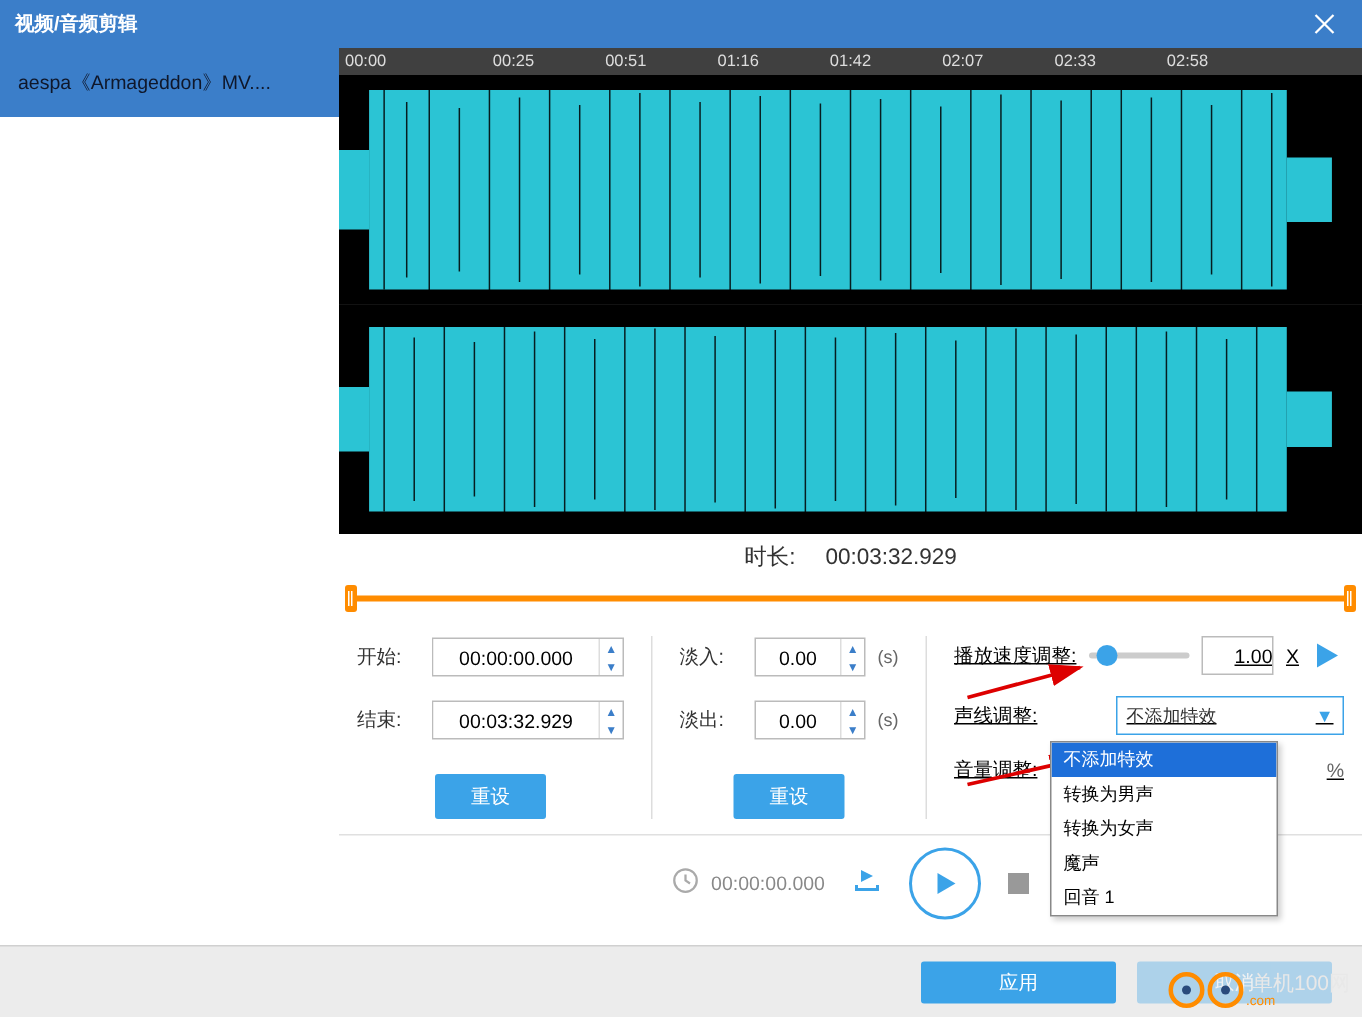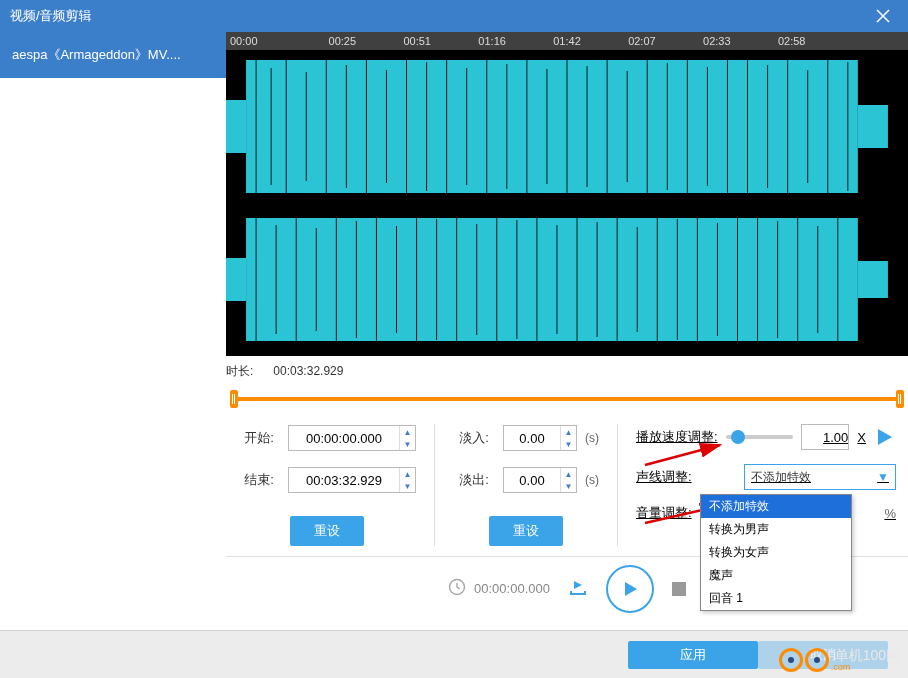--- a/index.html
+++ b/index.html
@@ -1,53 +1,53 @@
 <!DOCTYPE html>
 <html><head>
 <meta charset="utf-8">
 <style>
 * { margin: 0; padding: 0; box-sizing: border-box; font-family: "Microsoft YaHei", Arial, sans-serif; }
 body { width: 908px; height: 678px; background: #fff; overflow: hidden; position: relative; }
 
 .titlebar { height: 32px; background: #3b7ec9; color: #fff; display: flex; align-items: center; padding: 0 10px; justify-content: space-between; }
-.titlebar .title { font-size: 13px; }
+.titlebar .title { font-size: 13px; font-weight: bold; }
 .titlebar .close { width: 30px; height: 30px; display: flex; align-items: center; justify-content: center; cursor: pointer; }
 .titlebar .close svg { width: 14px; height: 14px; }
 
 .body { display: flex; height: 598px; }
 .sidebar { width: 226px; background: #fff; }
-.sidebar .item { background: #3b7ec9; color: #ffffff; padding: 14px 12px; font-size: 13px; white-space: nowrap; overflow: hidden; text-overflow: ellipsis; cursor: pointer; }
+.sidebar .item { background: #3b7ec9; color: #0f172a; padding: 14px 12px; font-size: 13px; white-space: nowrap; overflow: hidden; text-overflow: ellipsis; cursor: pointer; }
 
 .main { flex: 1; display: flex; flex-direction: column; }
 
 .ruler { height: 18px; background: #404040; display: flex; align-items: center; justify-content: flex-start; padding: 0 4px; color: #ddd; font-size: 11px; position: relative; }
 .ruler span { flex: 1; text-align: center; }
 .ruler span:first-child { text-align: left; }
 .ruler span:last-child { text-align: right; margin-top: 48px; }
 
 .waveform { height: 306px; background: #000; position: relative; overflow: hidden; }
 .wave-channel { height: 50%; position: relative; }
 .wave-svg { width: 100%; height: 100%; display: block; }
 .wave-divider { position: absolute; top: 50%; left: 0; right: 0; height: 1px; background: #333; }
 
-.duration-row { height: 30px; display: flex; align-items: center; justify-content: flex-start; gap: 20px; font-size: 12px; color: #333; background: #fff; }
+.duration-row { height: 30px; display: flex; align-items: center; justify-content: center; gap: 20px; font-size: 15px; color: #333; background: #fff; }
 .duration-row .lbl { }
 .duration-row .val { }
 
 .range-bar { height: 18px; position: relative; margin: 4px 4px 0 4px; }
 .range-track { position: absolute; top: 7px; left: 0; right: 0; height: 4px; background: #ff8c00; }
 .range-handle { position: absolute; top: 0; width: 8px; height: 18px; background: #ff8c00; border-radius: 2px; cursor: ew-resize; }
 .range-handle.left { left: 0; }
 .range-handle.right { right: 0; }
 .range-handle .grip { position: absolute; top: 4px; left: 2px; width: 1px; height: 10px; background: #fff; box-shadow: 2px 0 0 #fff; }
 
 .controls { padding: 16px 12px 10px 12px; display: flex; gap: 12px; }
 .col { display: flex; flex-direction: column; gap: 14px; }
 .row { display: flex; align-items: center; gap: 8px; font-size: 13px; color: #333; height: 28px; }
-.lbl2 { width: 42px; text-align: center; }
+.lbl2 { width: 42px; text-align: left; }
 .spinner { border: 1px solid #bbb; height: 26px; display: flex; align-items: center; background: #fff; }
 .spinner input { border: none; outline: none; text-align: center; font-size: 13px; height: 24px; }
 .spinner .arrows { width: 16px; height: 24px; display: flex; flex-direction: column; border-left: 1px solid #ddd; }
 .spinner .arrows div { flex: 1; display: flex; align-items: center; justify-content: center; cursor: pointer; color: #3b7ec9; font-size: 8px; }
 .unit { font-size: 12px; color: #666; }
 
 .sep { width: 1px; background: #ddd; margin: 0 6px; align-self: stretch; }
 
 .btn-reset { background: #3ba3e8; color: #fff; border: none; padding: 6px 24px; font-size: 13px; border-radius: 2px; cursor: pointer; margin-top: 8px; align-self: center; }
 
@@ -72,21 +72,21 @@
 .pct { color: #666; font-size: 13px; margin-left: auto; }
 
 .playback-bar { height: 64px; border-top: 1px solid #e0e0e0; display: flex; align-items: center; justify-content: center; gap: 18px; background: #fff; }
 .clock { display: flex; align-items: center; gap: 8px; color: #888; font-size: 13px; }
 .clock-icon svg { width: 18px; height: 18px; }
 .export-icon svg { width: 20px; height: 20px; }
 .play-big { width: 48px; height: 48px; border: 2px solid #3ba3e8; border-radius: 50%; display: flex; align-items: center; justify-content: center; cursor: pointer; }
 .play-big svg { width: 18px; height: 18px; }
 .stop-btn { width: 14px; height: 14px; background: #999; cursor: pointer; }
 
-.footer { height: 48px; background: #ececec; border-top: 1px solid #d0d0d0; display: flex; align-items: center; justify-content: flex-end; padding: 0 20px; position: relative; }
+.footer { height: 48px; background: #ececec; border-top: 1px solid #d0d0d0; display: flex; align-items: center; justify-content: flex-end; gap: 14px; padding: 0 20px; position: relative; }
 .footer-btn { background: #3ba3e8; color: #fff; border: none; width: 130px; height: 28px; font-size: 13px; border-radius: 2px; cursor: pointer; }
 
 .arrow-annot { position: absolute; pointer-events: none; z-index: 90; }
 .arrow-annot svg { overflow: visible; }
 
 .watermark { position: absolute; bottom: 6px; right: 8px; z-index: 200; display: flex; align-items: center; gap: 2px; }
 .watermark .c1, .watermark .c2 { width: 24px; height: 24px; border: 3px solid #ff8c00; border-radius: 50%; position: relative; }
 .watermark .c1::after, .watermark .c2::after { content:''; position:absolute; width:6px; height:6px; background:#2a4b7c; border-radius:50%; top:6px; left:6px; }
 .watermark .txt { font-size: 14px; color: #e8e8e8; margin-left: 4px; line-height: 1; }
 .watermark .sub { font-size: 9px; color: #ff8c00; }

